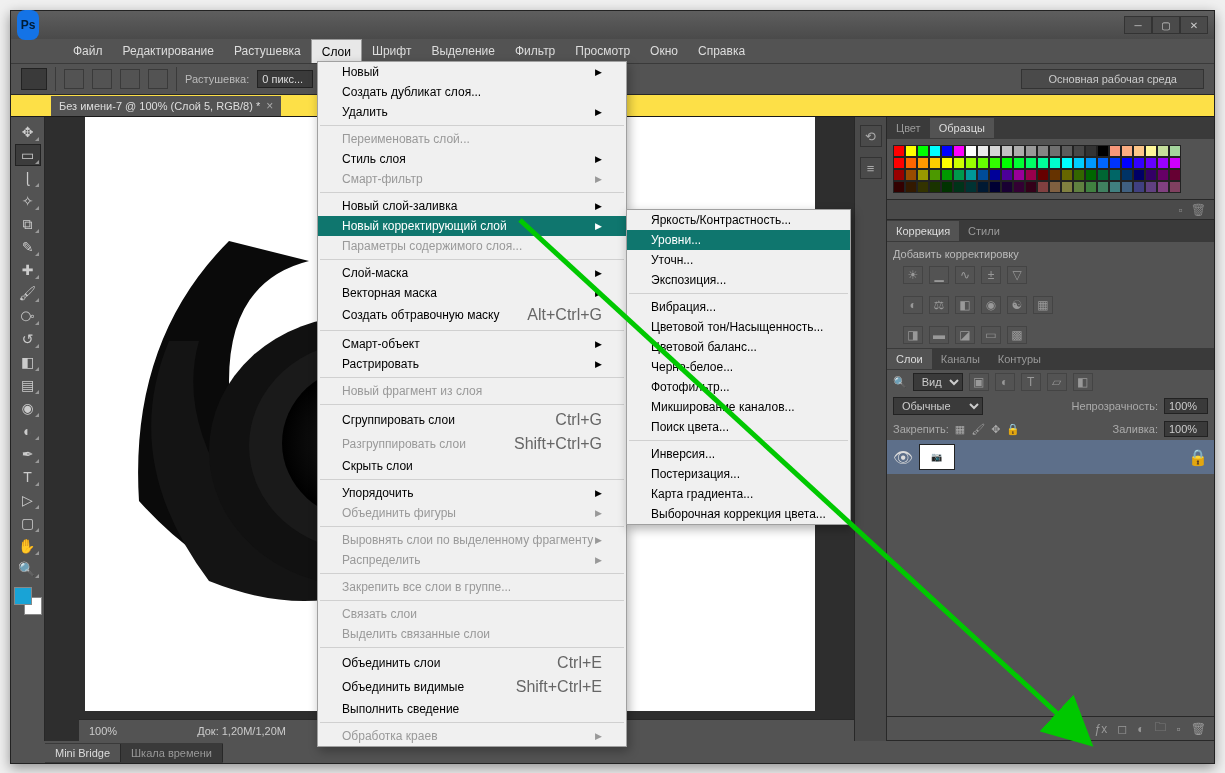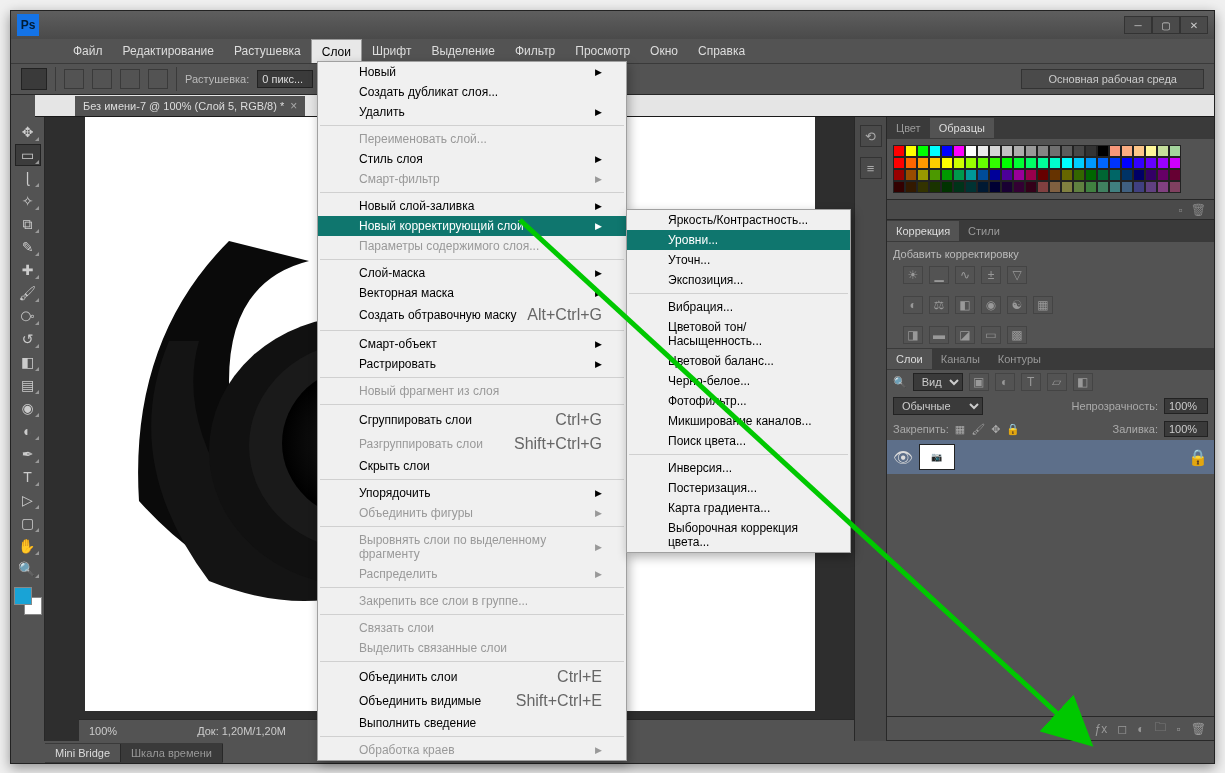--- a/index.html
+++ b/index.html
@@ -1,40 +1,40 @@
 <!DOCTYPE html>
 <html><head>
 <meta charset="utf-8">
 <style>
 * { margin: 0; padding: 0; box-sizing: border-box; font-family: Tahoma, sans-serif; user-select: none; }
 body { background: #f0f0f0; width: 1225px; height: 773px; overflow: hidden; position: relative; }
 .app-window { position: absolute; left: 10px; top: 10px; width: 1205px; height: 754px; background: #535353; border: 1px solid #222; box-shadow: 0 4px 12px rgba(0,0,0,0.4); }
 
 
 .titlebar { height: 28px; background: linear-gradient(#5e5e5e,#4a4a4a); display: flex; align-items: center; padding: 0 6px; position: relative; }
-.ps-logo { width: 22px; height: 22px; background: #1473e6; border-radius: 0; display: flex; align-items: center; justify-content: center; color: #001d36; font-weight: bold; font-size: 12px; }
+.ps-logo { width: 22px; height: 30px; background: #1473e6; border-radius: 8px; display: flex; align-items: center; justify-content: center; color: #001d36; font-weight: bold; font-size: 12px; }
 .win-controls { margin-left: auto; display: flex; gap: 0; }
 .win-btn { width: 28px; height: 18px; background: #4a4a4a; border: 1px solid #333; color: #ccc; font-size: 10px; display: flex; align-items: center; justify-content: center; }
 
 
 .menubar { height: 24px; display: flex; align-items: stretch; padding-left: 52px; font-size: 12px; color: #ddd; }
 .menu-item { padding: 4px 10px; display: flex; align-items: center; cursor: default; }
 .menu-item.active { background: #e8e8e8; color: #000; border: 1px solid #999; border-bottom: none; }
 
 
 .optionsbar { height: 32px; background: #535353; border-top: 1px solid #3a3a3a; border-bottom: 1px solid #282828; display: flex; align-items: center; padding: 0 10px; font-size: 11px; color: #bbb; gap: 8px; }
 .tool-preview { width: 26px; height: 22px; background: #3a3a3a; border: 1px solid #222; }
 .divider-v { width: 1px; height: 24px; background: #3a3a3a; }
 .opts-icon { width: 20px; height: 20px; border: 1px solid #3a3a3a; }
 .opt-input { background: #3a3a3a; border: 1px solid #222; color: #ddd; padding: 2px 4px; width: 56px; font-size: 11px; }
 .opt-btn { background: #4a4a4a; border: 1px solid #333; color: #ccc; padding: 3px 8px; font-size: 11px; }
 .workspace-btn { margin-left: auto; background: #4a4a4a; border: 1px solid #333; color: #ccc; padding: 3px 26px; font-size: 11px; }
 
 
-.doc-tabs { height: 22px; background: #e5e5e5; border-bottom: 1px solid #1a1a1a; display: flex; align-items: center; margin-left: 24px; }
+.doc-tabs { height: 22px; background: #fde047; border-bottom: 1px solid #1a1a1a; display: flex; align-items: center; }
 .doc-tab { background: #535353; color: #ddd; font-size: 11px; padding: 3px 8px; margin-left: 40px; display: flex; align-items: center; gap: 6px; }
 .doc-close { color: #aaa; font-size: 12px; }
 
 
 .main-area { position: absolute; top: 106px; left: 0; right: 0; bottom: 22px; display: flex; }
 .toolbox { width: 34px; background: #535353; border-right: 1px solid #282828; display: flex; flex-direction: column; align-items: center; padding-top: 4px; gap: 1px; }
 .tool { width: 26px; height: 22px; border: 1px solid transparent; display: flex; align-items: center; justify-content: center; color: #ccc; font-size: 14px; }
 .tool.selected { background: #3c3c3c; border: 1px solid #222; }
 .tool-tri { position: relative; }
 .tool-tri::after { content: ''; position: absolute; right: 1px; bottom: 1px; border: 2px solid transparent; border-right-color: #999; border-bottom-color: #999; }
@@ -69,21 +69,21 @@
 .layer-opts { display: flex; align-items: center; gap: 6px; padding: 3px 6px; font-size: 11px; color: #aaa; }
 .layer-opts select, .layer-opts input { background: #3a3a3a; border: 1px solid #222; color: #ccc; font-size: 11px; padding: 1px 4px; }
 .layer-row { display: flex; align-items: center; background: #5d6f8a; height: 34px; padding: 0 6px; gap: 6px; color: #ddd; }
 .layer-thumb { width: 36px; height: 26px; background: #fff; border: 1px solid #222; display: flex; align-items: center; justify-content: center; font-size: 9px; color: #333; }
 .layer-bottom { height: 24px; border-top: 1px solid #282828; display: flex; align-items: center; justify-content: flex-end; gap: 10px; padding: 0 8px; color: #999; font-size: 12px; }
 
 
 .dropdown, .submenu { position: absolute; background: #f0f0f0; border: 1px solid #a0a0a0; box-shadow: 2px 4px 10px rgba(0,0,0,0.3); font-size: 12px; color: #000; z-index: 100; }
 .dropdown { top: 50px; left: 306px; width: 310px; }
 .submenu { top: 198px; left: 615px; width: 225px; }
-.dd-item { padding: 3px 24px 3px 41px; display: flex; justify-content: space-between; align-items: center; position: relative; }
+.dd-item { padding: 3px 24px 3px 24px; display: flex; justify-content: space-between; align-items: center; position: relative; }
 .dd-item.disabled { color: #999; }
 .dd-item.highlight { background: #0f766e; color: #fff; }
 .dd-item .arrow { font-size: 9px; }
 .dd-sep { height: 1px; background: #d0d0d0; margin: 3px 2px; }
 .dd-shortcut { color: #666; font-size: 16px; }
 
 
 .footer-tabs { position: absolute; bottom: 0; left: 34px; height: 20px; background: #3a3a3a; display: flex; align-items: center; font-size: 11px; }
 .ftab { padding: 3px 10px; color: #ddd; background: #535353; border-right: 1px solid #282828; }
 .ftab.inactive { background: #3a3a3a; color: #999; }

